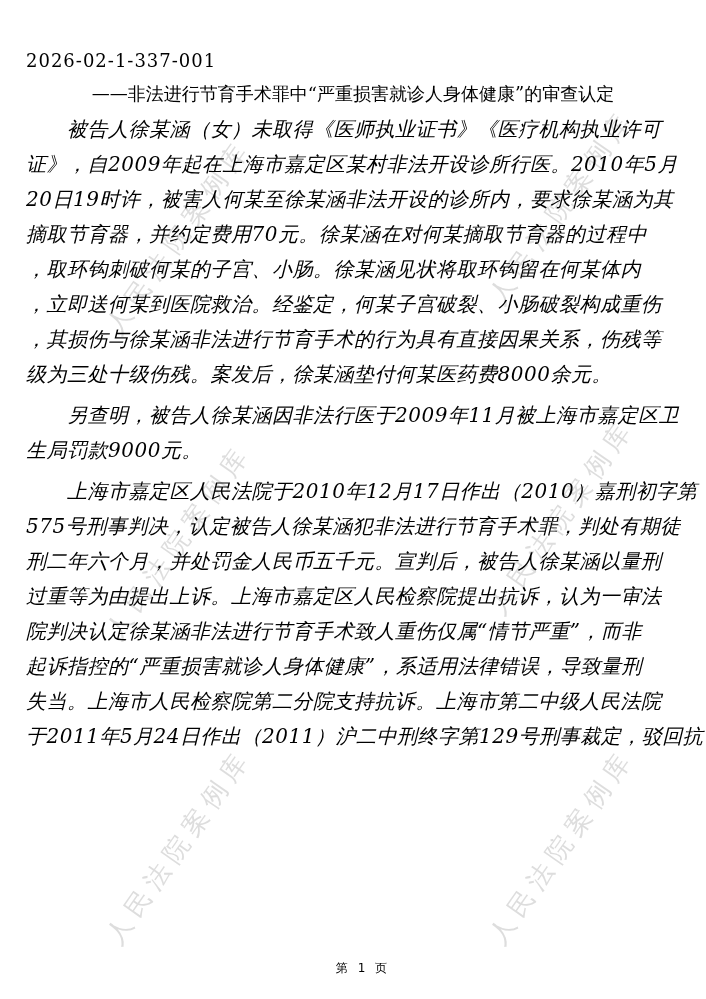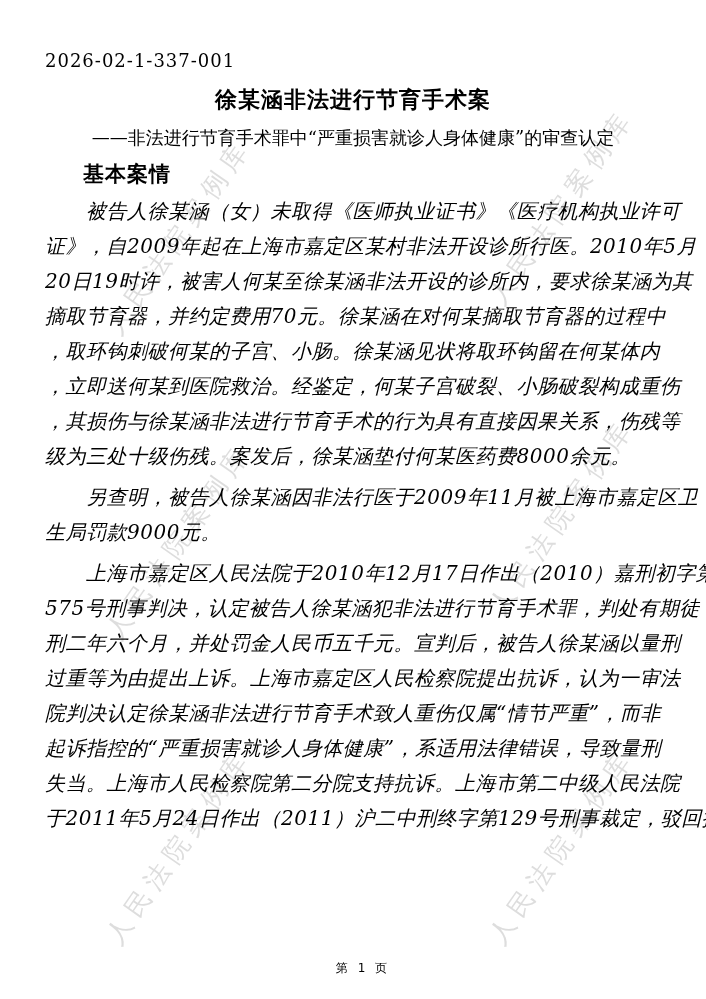--- a/index.html
+++ b/index.html
@@ -27,21 +27,21 @@
   }
   .wm-1 { left: 63px;  top: 219px; }
   .wm-2 { left: 446px; top: 189px; }
   .wm-3 { left: 63px;  top: 524px; }
   .wm-4 { left: 446px; top: 499px; }
   .wm-5 { left: 63px;  top: 829px; }
   .wm-6 { left: 446px; top: 829px; }
   .content {
     position: relative;
     z-index: 2;
-    padding: 0 45px;
+    padding: 0 26px;
     margin-top: 8px;
   }
   .doc-number {
     margin: 50px 0 0 0;
     font-size: 18px;
     letter-spacing: 1px;
   }
   .title {
     margin: 14px 0 0 0;
     text-align: center;
@@ -106,26 +106,24 @@
   <span class="watermark wm-2" style="color: rgb(181, 181, 181);">人民法院案例库</span>
   <span class="watermark wm-3" style="color: rgb(181, 181, 181);">人民法院案例库</span>
   <span class="watermark wm-4" style="color: rgb(181, 181, 181);">人民法院案例库</span>
   <span class="watermark wm-5" style="color: rgb(181, 181, 181);">人民法院案例库</span>
   <span class="watermark wm-6" style="color: rgb(181, 181, 181);">人民法院案例库</span>
 
   <div class="content">
 
     <p class="doc-number">2026-02-1-337-001</p>
 
-    <h1 class="title">徐某涵非法进行节育手术案</h1>
 
     <p class="subtitle">——非法进行节育手术罪中“严重损害就诊人身体健康”的审查认定</p>
 
 
-    <h2 class="section-heading">基本案情</h2>
 
     <p class="para">　　被告人徐某涵（女）未取得《医师执业证书》《医疗机构执业许可
 证》，自2009年起在上海市嘉定区某村非法开设诊所行医。2010年5月
 20日19时许，被害人何某至徐某涵非法开设的诊所内，要求徐某涵为其
 摘取节育器，并约定费用70元。徐某涵在对何某摘取节育器的过程中
 ，取环钩刺破何某的子宫、小肠。徐某涵见状将取环钩留在何某体内
 ，立即送何某到医院救治。经鉴定，何某子宫破裂、小肠破裂构成重伤
 ，其损伤与徐某涵非法进行节育手术的行为具有直接因果关系，伤残等
 级为三处十级伤残。案发后，徐某涵垫付何某医药费8000余元。</p>
     <p class="para">　　另查明，被告人徐某涵因非法行医于2009年11月被上海市嘉定区卫

